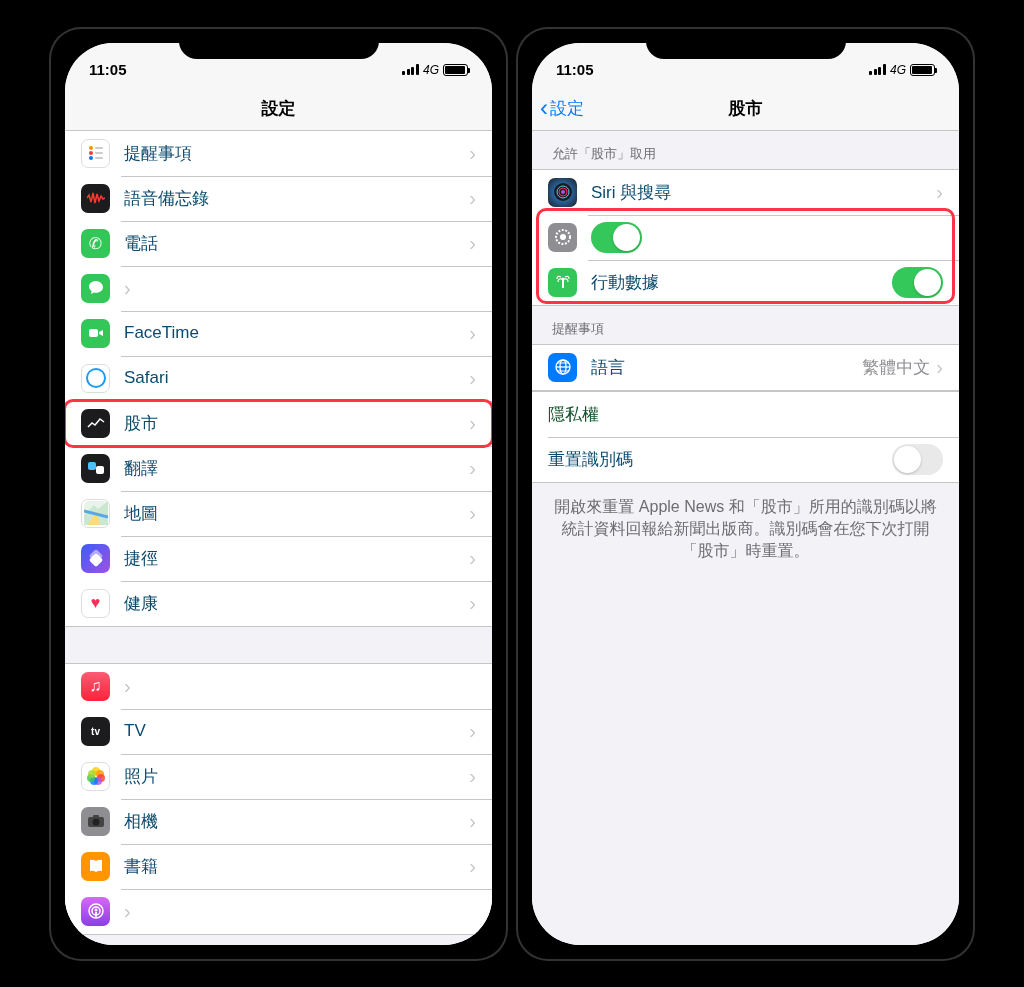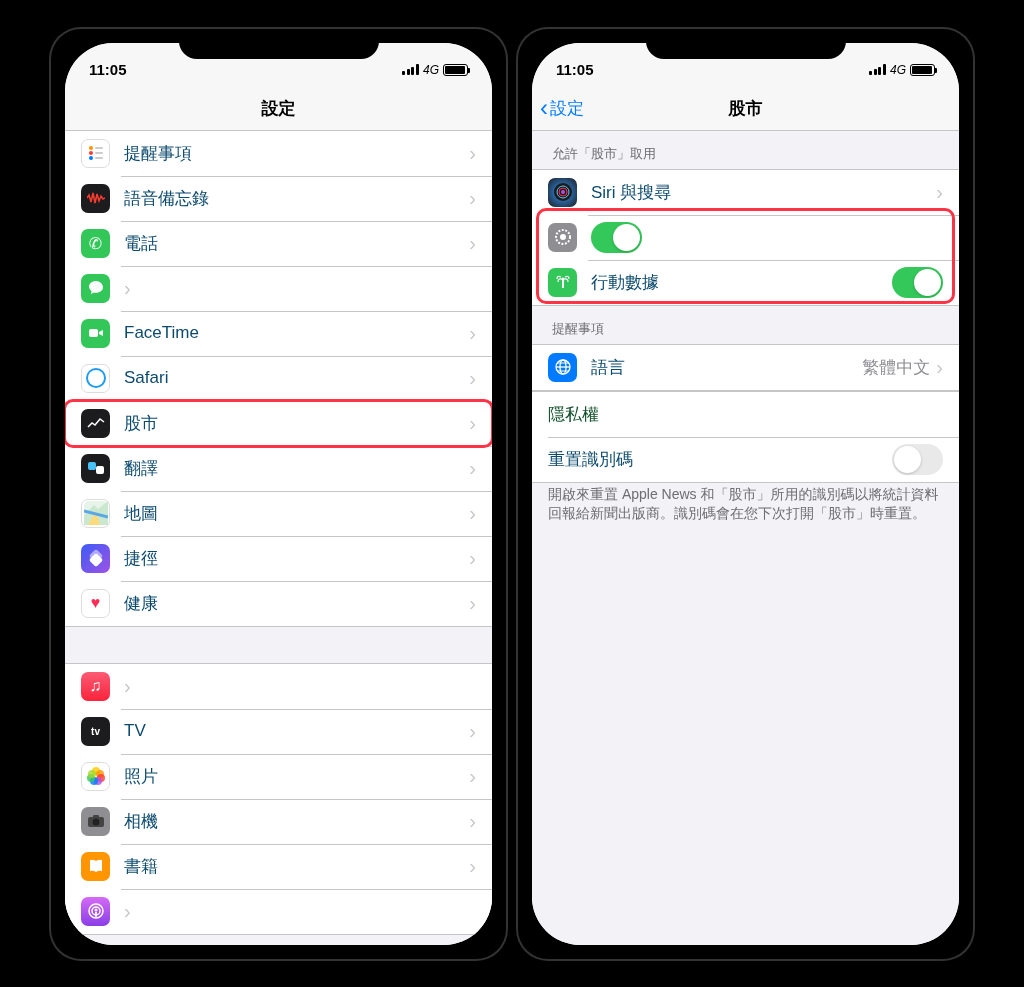--- a/index.html
+++ b/index.html
@@ -140,24 +140,25 @@
     height: 27px;
     background: #fff;
     border-radius: 50%;
     top: 2px;
     box-shadow: 0 1px 3px rgba(0,0,0,0.2);
   }
   .toggle.on::after { right: 2px; }
   .toggle.off::after { left: 2px; }
 
   .footer-text {
-    font-size: 14px;
+    font-size: 16px;
     color: #6d6d72;
-    padding: 2px 16px;
+    padding: 13px 16px;
     line-height: 1.4;
+    text-align: center;
   }
 
   .highlight-box {
     position: absolute;
     border: 3px solid #ff3346;
     border-radius: 10px;
     pointer-events: none;
     z-index: 5;
   }
 

